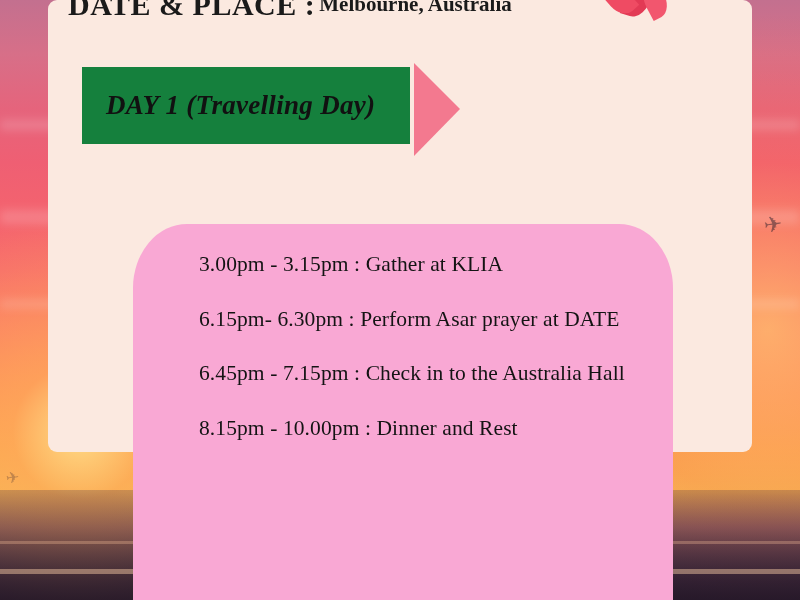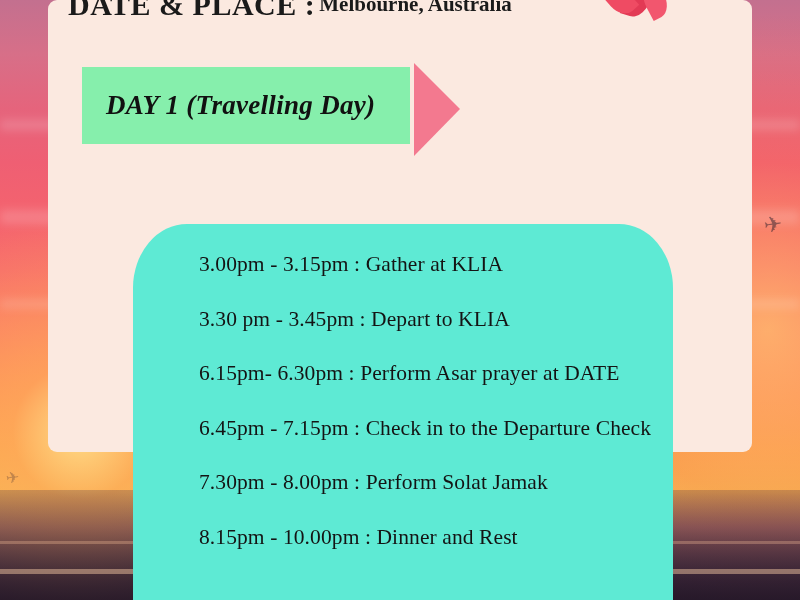--- a/index.html
+++ b/index.html
@@ -139,21 +139,21 @@
     transform: rotate(-12deg);
   }
 
   
   #day-banner {
     position: absolute;
     left: 30px;
     top: 63px;
     width: 336px;
     height: 85px;
-    background: #86efac;
+    background: #15803d;
     border: 4px solid #fbe9e0;
     box-sizing: border-box;
     display: flex;
     align-items: center;
     padding-left: 24px;
   }
   #day-banner .arrow {
     position: absolute;
     left: 332px;
     top: -4px;
@@ -184,21 +184,21 @@
     white-space: nowrap;
   }
 
   
   #schedule-card {
     position: absolute;
     left: 85px;
     top: 224px;
     width: 540px;
     height: 376px;
-    background: #5eead4;
+    background: #f9a8d4;
     border-radius: 54px 54px 0 0 / 64px 64px 0 0;
   }
   #schedule-list {
     position: absolute;
     left: 66px;
     top: 30px;
     right: 20px;
   }
   .schedule-item {
     font-family: "Liberation Serif", serif;
@@ -241,21 +241,19 @@
 
   <div id="day-banner">
     <span class="arrow-outline"></span>
     <span class="arrow"></span>
     <span class="label">DAY 1 (Travelling Day)</span>
   </div>
 
   <div id="schedule-card">
     <div id="schedule-list">
         <div class="schedule-item">3.00pm - 3.15pm : Gather at KLIA</div>
-        <div class="schedule-item">3.30 pm - 3.45pm : Depart to KLIA</div>
         <div class="schedule-item">6.15pm- 6.30pm : Perform Asar prayer at DATE</div>
-        <div class="schedule-item">6.45pm - 7.15pm : Check in to the Departure Check</div>
-        <div class="schedule-item">7.30pm - 8.00pm : Perform Solat Jamak</div>
+        <div class="schedule-item">6.45pm - 7.15pm : Check in to the Australia Hall</div>
         <div class="schedule-item">8.15pm - 10.00pm : Dinner and Rest</div>
       </div>
   </div>
 
 </div>
 
 </body></html>

